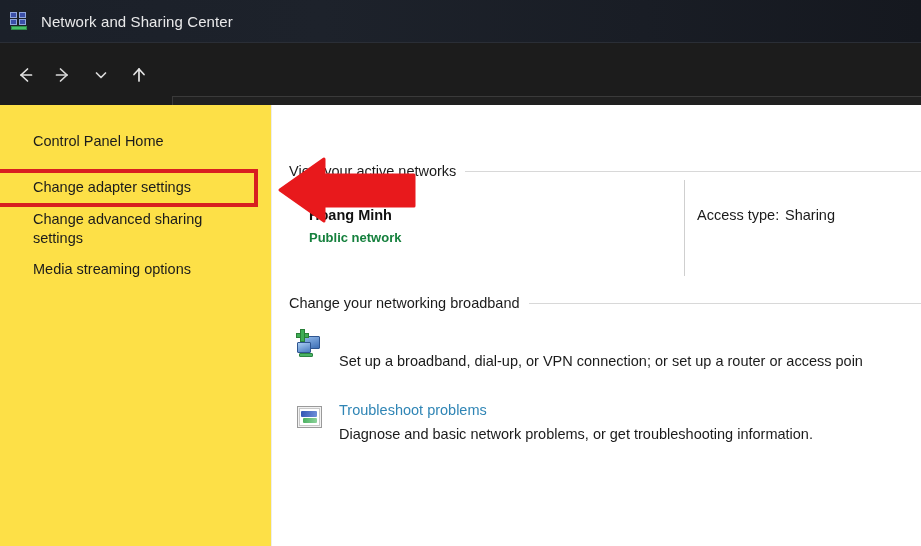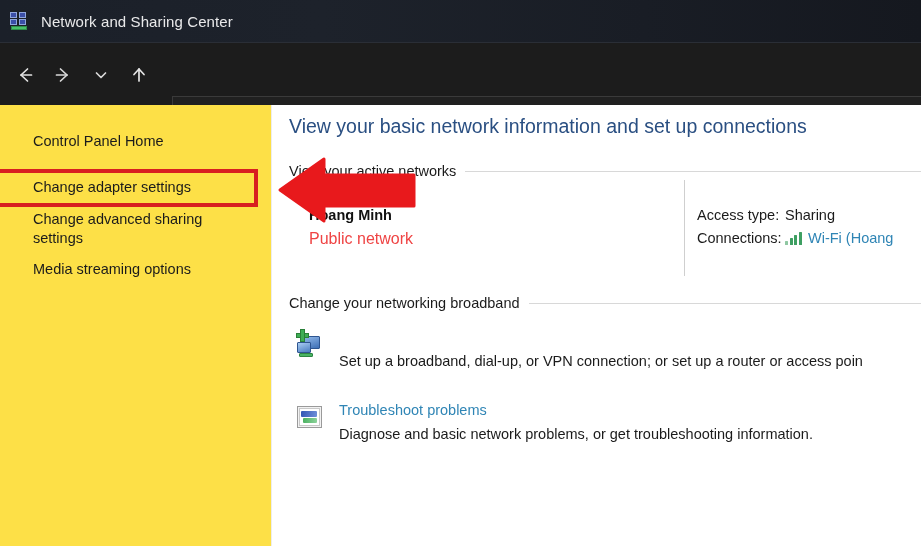--- a/index.html
+++ b/index.html
@@ -193,23 +193,24 @@
     position: absolute;
     left: 37px; top: 102px;
     font-size: 14.5px;
     font-weight: bold;
     color: #111111;
     white-space: nowrap;
   }
   .net-type {
     position: absolute;
     left: 37px; top: 125px;
-    font-size: 16px;
-    color: #ef4444;
-    white-space: nowrap;
+    font-size: 13px;
+    color: #15803d;
+    white-space: nowrap;
+    font-weight: bold;
   }
   .vdivider {
     position: absolute;
     left: 412px; top: 75px;
     width: 1px; height: 96px;
     background: #cfcfcf;
   }
   .detail-row {
     position: absolute;
     left: 425px;
@@ -425,47 +426,36 @@
       <div class="side-item" style="top:73px;">Change adapter settings</div>
       <div class="side-item" style="top:105px;">Change advanced sharing
 settings</div>
       <div class="side-item" style="top:155px;">Media streaming options</div>
 
       <div class="redbox"></div>
     </div>
 
     <div class="main">
 
-      <div class="page-title">View your basic network information and set up connections</div>
 
       <div class="section-head" style="top:58px;">
         <span>View your active networks</span>
         <span class="rule"></span>
       </div>
 
       <div class="net-name">Hoang Minh</div>
       <div class="net-type">Public network</div>
 
       <div class="vdivider"></div>
 
       <div class="detail-row" style="top:102px;justify-content:space-between;">
         <span class="detail-label">Access type:</span>
         <span class="detail-value">Sharing</span>
       </div>
 
-      <div class="detail-row" style="top:125px;">
-        <span class="detail-label">Connections:</span>
-        <span class="wifi-icon">
-          <i></i>
-            <i></i>
-            <i></i>
-            <i></i>
-        </span>
-        <span class="link teal">Wi-Fi (Hoang</span>
-      </div>
 
       <div class="section-head" style="top:190px;">
         <span>Change your networking broadband</span>
         <span class="rule"></span>
       </div>
 
       <div class="task" style="top:222px; height:52px;">
         <span class="task-icon icon-newconn">
           <span class="mon"></span>
           <span class="mon2"></span>

